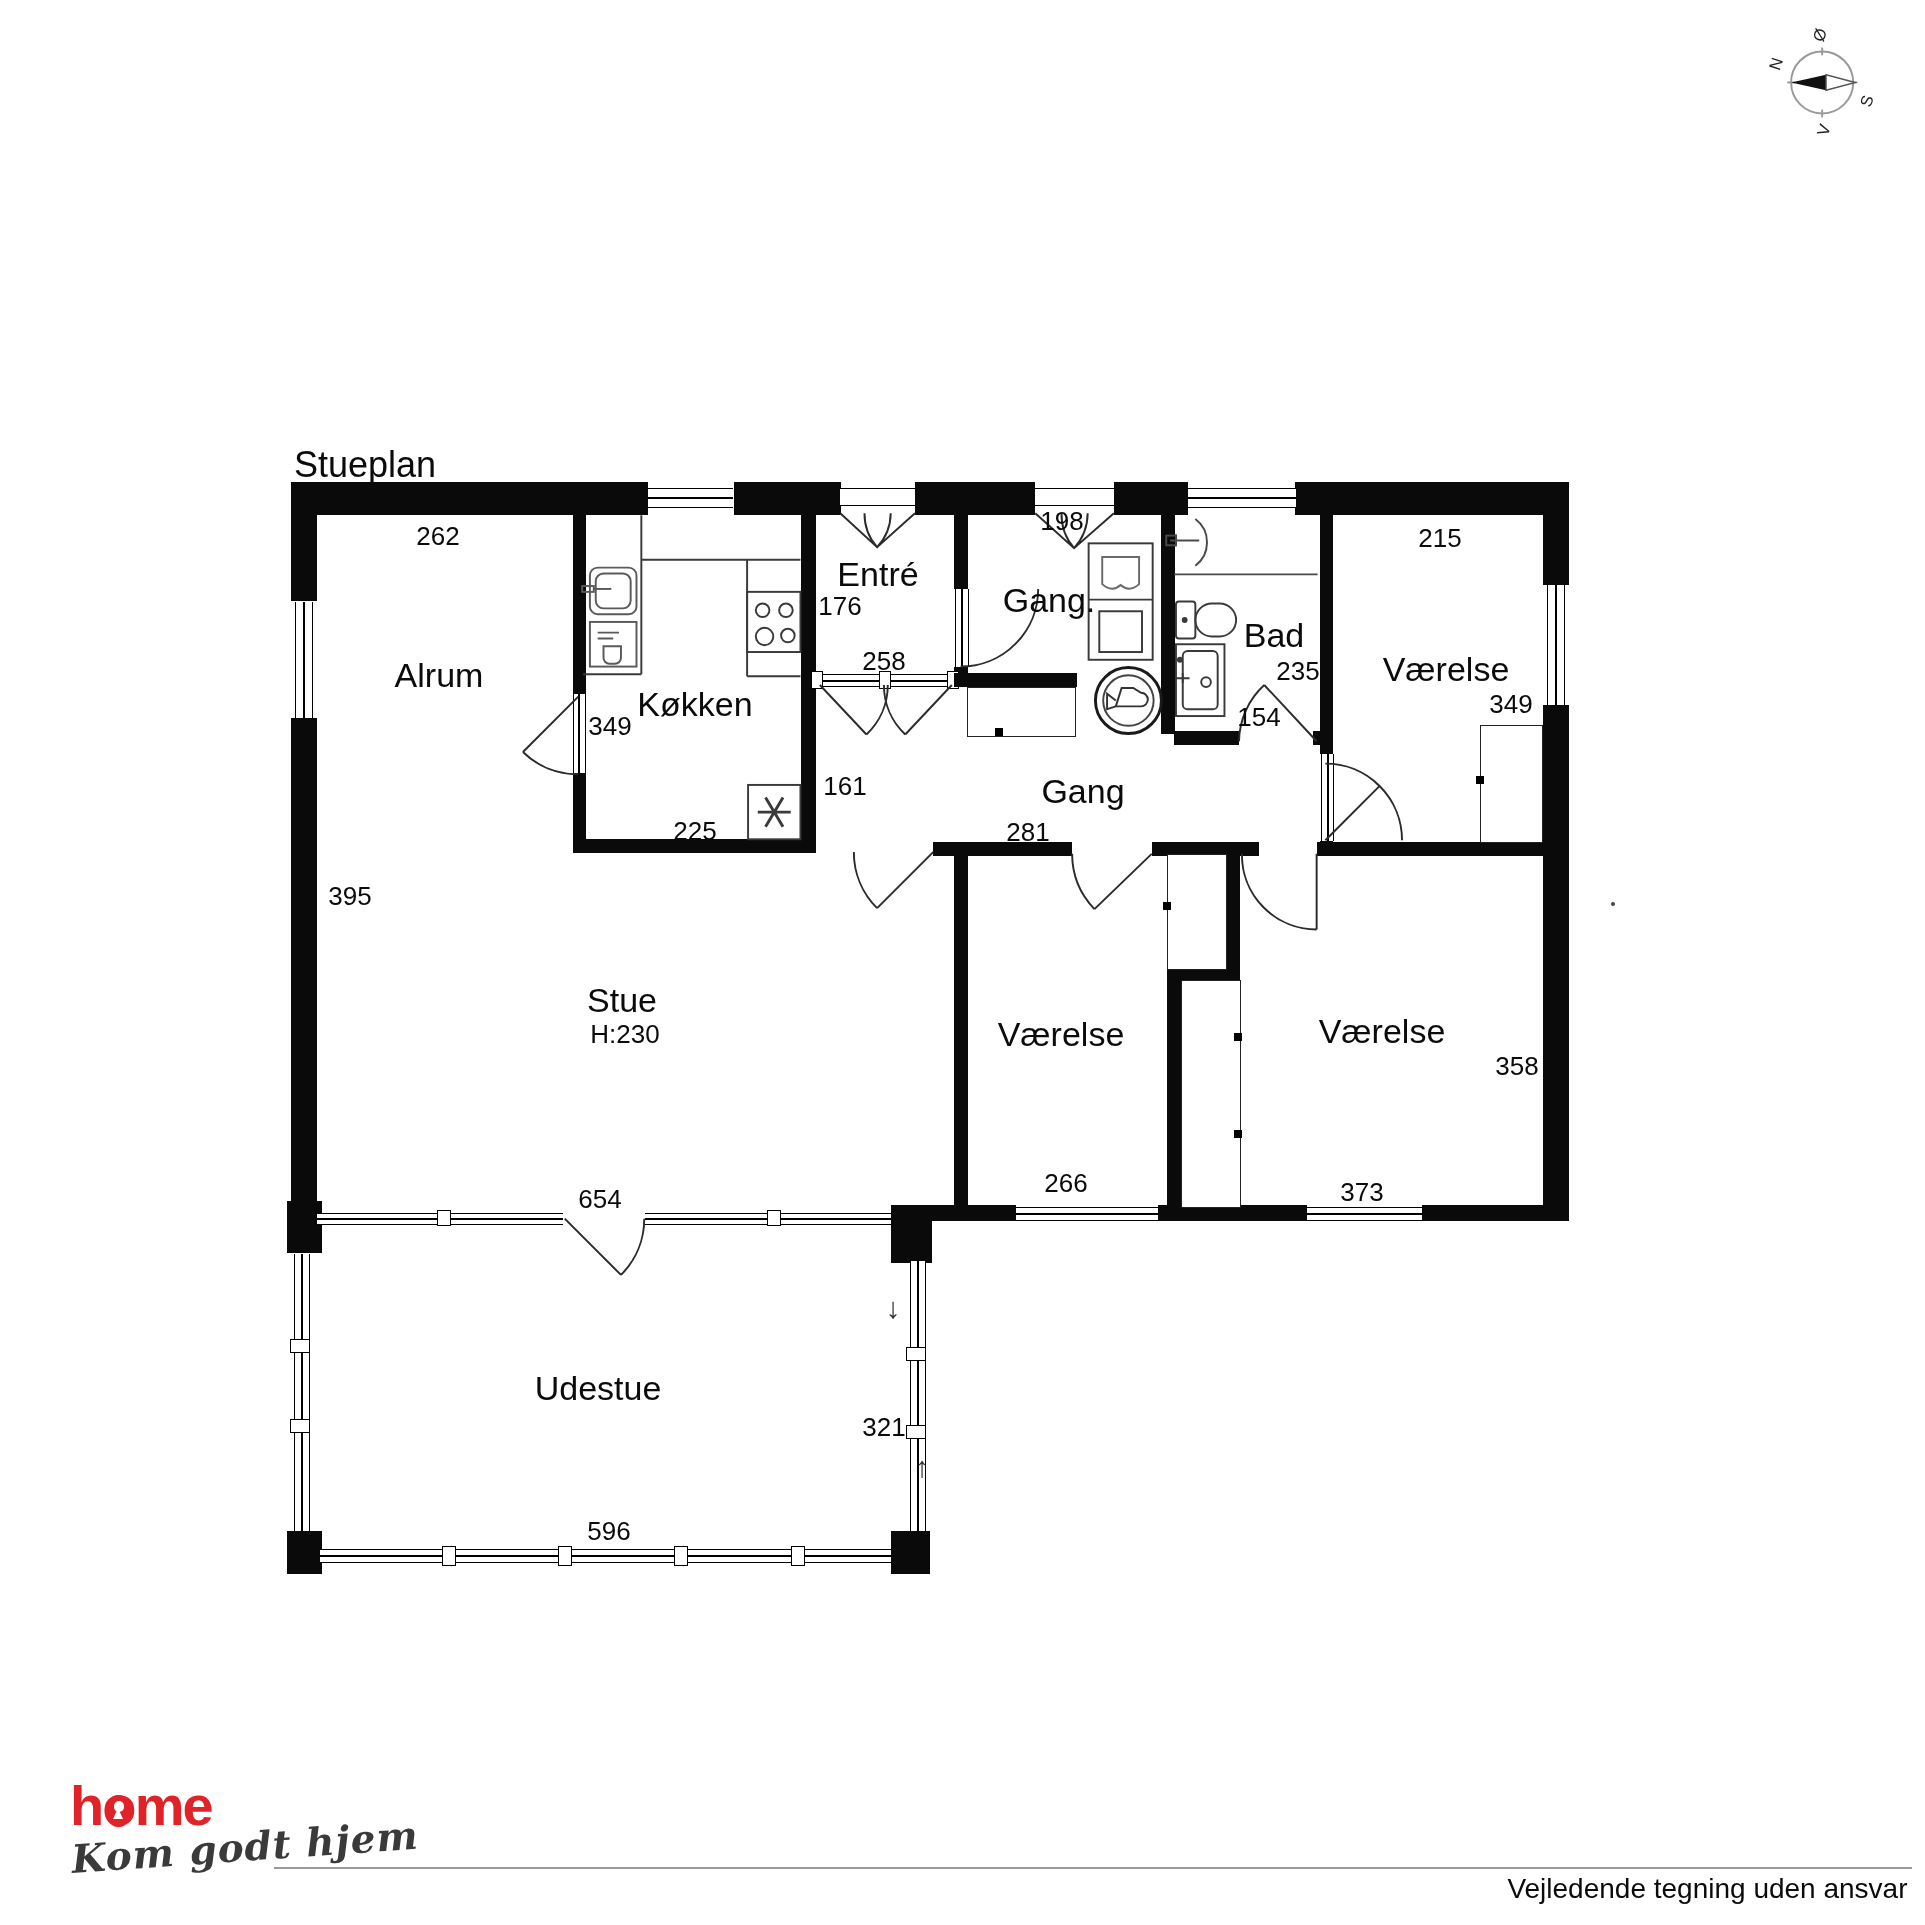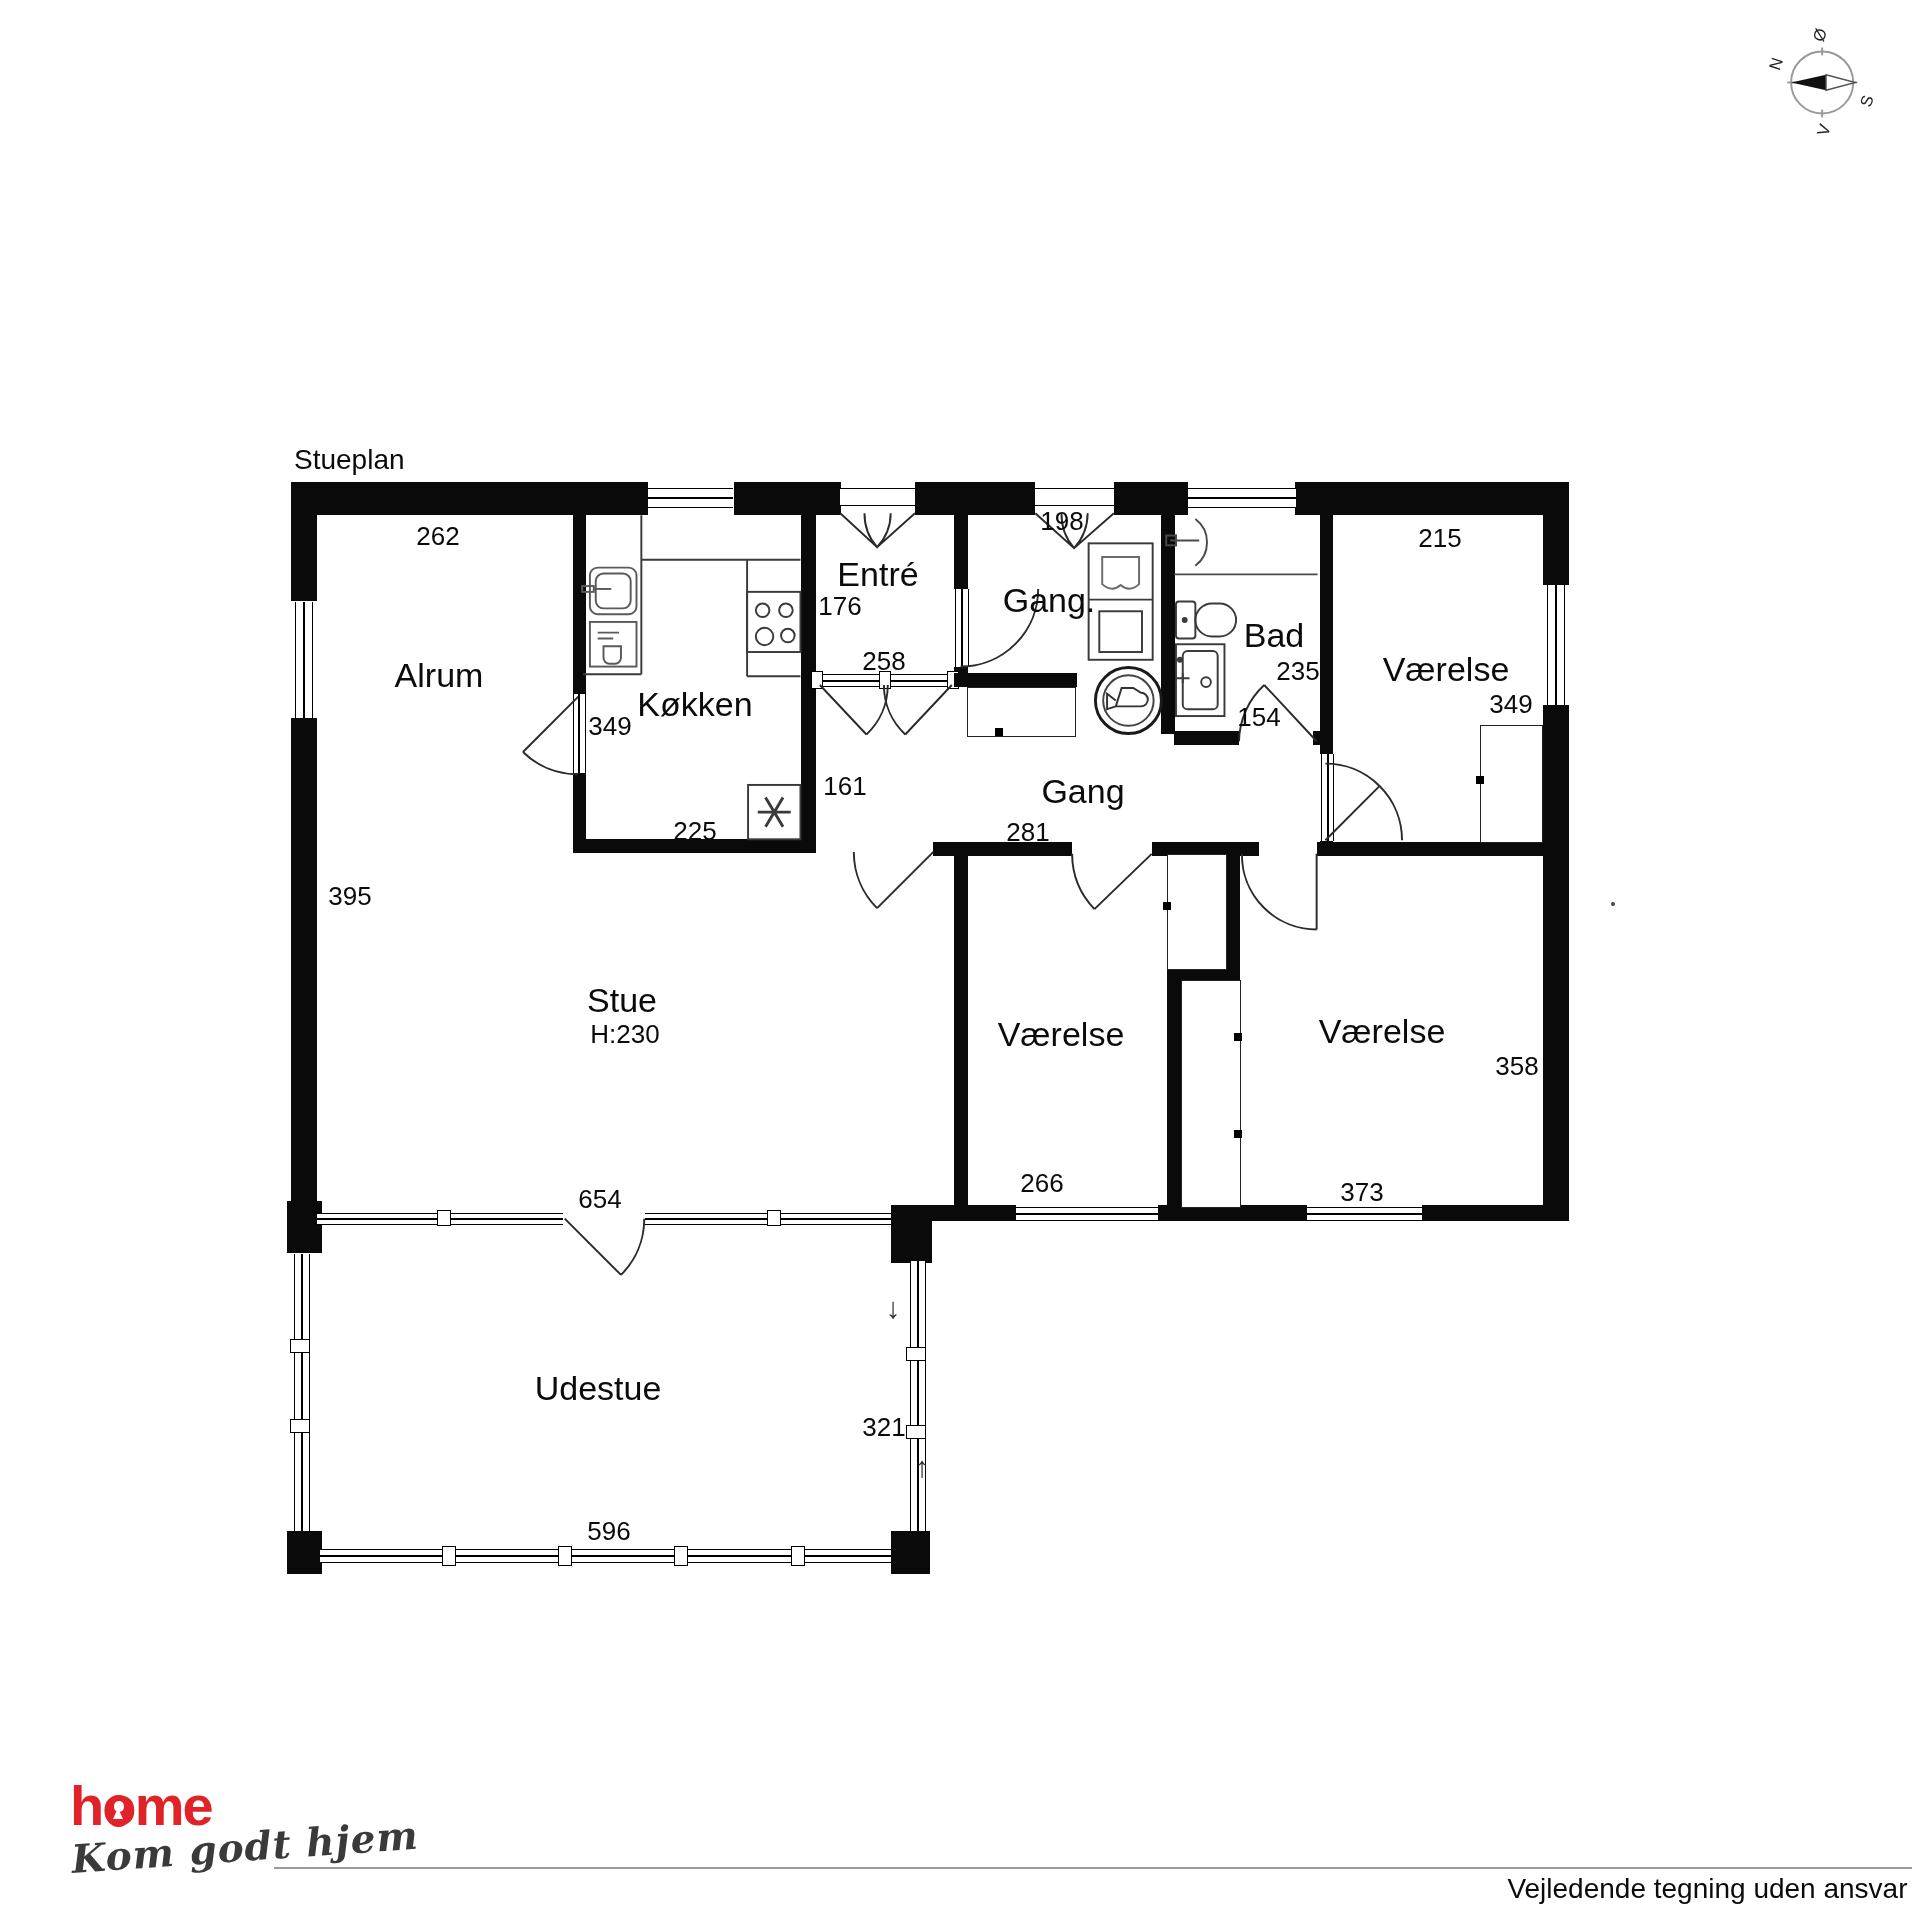--- a/index.html
+++ b/index.html
@@ -10,21 +10,21 @@
           background-image:linear-gradient(to bottom,transparent calc(50% - 1px),#000 calc(50% - 1px) calc(50% + 1px),transparent calc(50% + 1px));}
   i.win-v{position:absolute;display:block;background-color:#fff;border-left:1.9px solid #000;border-right:1.9px solid #000;
           background-image:linear-gradient(to right,transparent calc(50% - 1px),#000 calc(50% - 1px) calc(50% + 1px),transparent calc(50% + 1px));}
   i.thr-h{position:absolute;display:block;background:#fff;border-top:1.9px solid #000;border-bottom:1.9px solid #000;}
   i.post{position:absolute;display:block;background:#fff;border:1.9px solid #000;}
   i.closet{position:absolute;display:block;background:#fff;border:1.9px solid #222;}
   i.notch{position:absolute;display:block;background:#000;}
   .lbl{position:absolute;transform:translate(-50%,-50%);white-space:nowrap;font-size:34px;color:#0b0b0b;}
   .dim{font-size:26px;}
   .small{font-size:26px;}
-  #title{position:absolute;left:294px;top:444px;font-size:28px;color:#0b0b0b;}
+  #title{position:absolute;left:294px;top:444px;font-size:36px;color:#0b0b0b;}
   .arrow{position:absolute;transform:translate(-50%,-50%);font-size:29px;color:#333;}
   .cl{position:absolute;transform:translate(-50%,-50%) rotate(-72deg);font-size:16.5px;color:#222;}
   svg.layer{position:absolute;left:0;top:0;}
   #footer-line{position:absolute;left:274px;top:1867px;width:1638px;height:1.9px;background:#9a9a9a;}
   #disclaimer{position:absolute;right:17.5px;top:1873px;font-size:28px;color:#0b0b0b;}
   #logo{position:absolute;left:70px;top:1778px;}
   #brand{font-size:56px;font-weight:bold;color:#e02328;letter-spacing:-1.9px;line-height:1;}
   #brand .o{position:relative;display:inline-block;}
   #brand .o::before{content:"";position:absolute;left:2.9px;right:2.9px;top:16.5px;bottom:6.8px;background:#e02328;border-radius:50%;}
   #brand .o .kh-c{position:absolute;left:50%;top:23px;width:10.7px;height:10.7px;margin-left:-4.9px;background:#fff;border-radius:50%;z-index:2;}
@@ -233,21 +233,21 @@
   <span class="lbl dim" style="left:845px;top:786px">161</span>
   <span class="lbl dim" style="left:840px;top:606px">176</span>
   <span class="lbl dim" style="left:884px;top:661px">258</span>
   <span class="lbl dim" style="left:1062px;top:521px">198</span>
   <span class="lbl dim" style="left:1028px;top:832px">281</span>
   <span class="lbl dim" style="left:1298px;top:671px">235</span>
   <span class="lbl dim" style="left:1259px;top:717px">154</span>
   <span class="lbl dim" style="left:1440px;top:538px">215</span>
   <span class="lbl dim" style="left:1511px;top:704px">349</span>
   <span class="lbl dim" style="left:1517px;top:1066px">358</span>
-  <span class="lbl dim" style="left:1042px;top:1183px">266</span>
+  <span class="lbl dim" style="left:1066px;top:1183px">266</span>
   <span class="lbl dim" style="left:1362px;top:1192px">373</span>
   <span class="lbl dim" style="left:600px;top:1199px">654</span>
   <span class="lbl dim" style="left:884px;top:1427px">321</span>
   <span class="lbl dim" style="left:609px;top:1531px">596</span>
 
   <span class="arrow" style="left:893px;top:1308px">↓</span>
   <span class="arrow" style="left:922px;top:1467px">↑</span>
 
   <div id="speck"></div>
 

